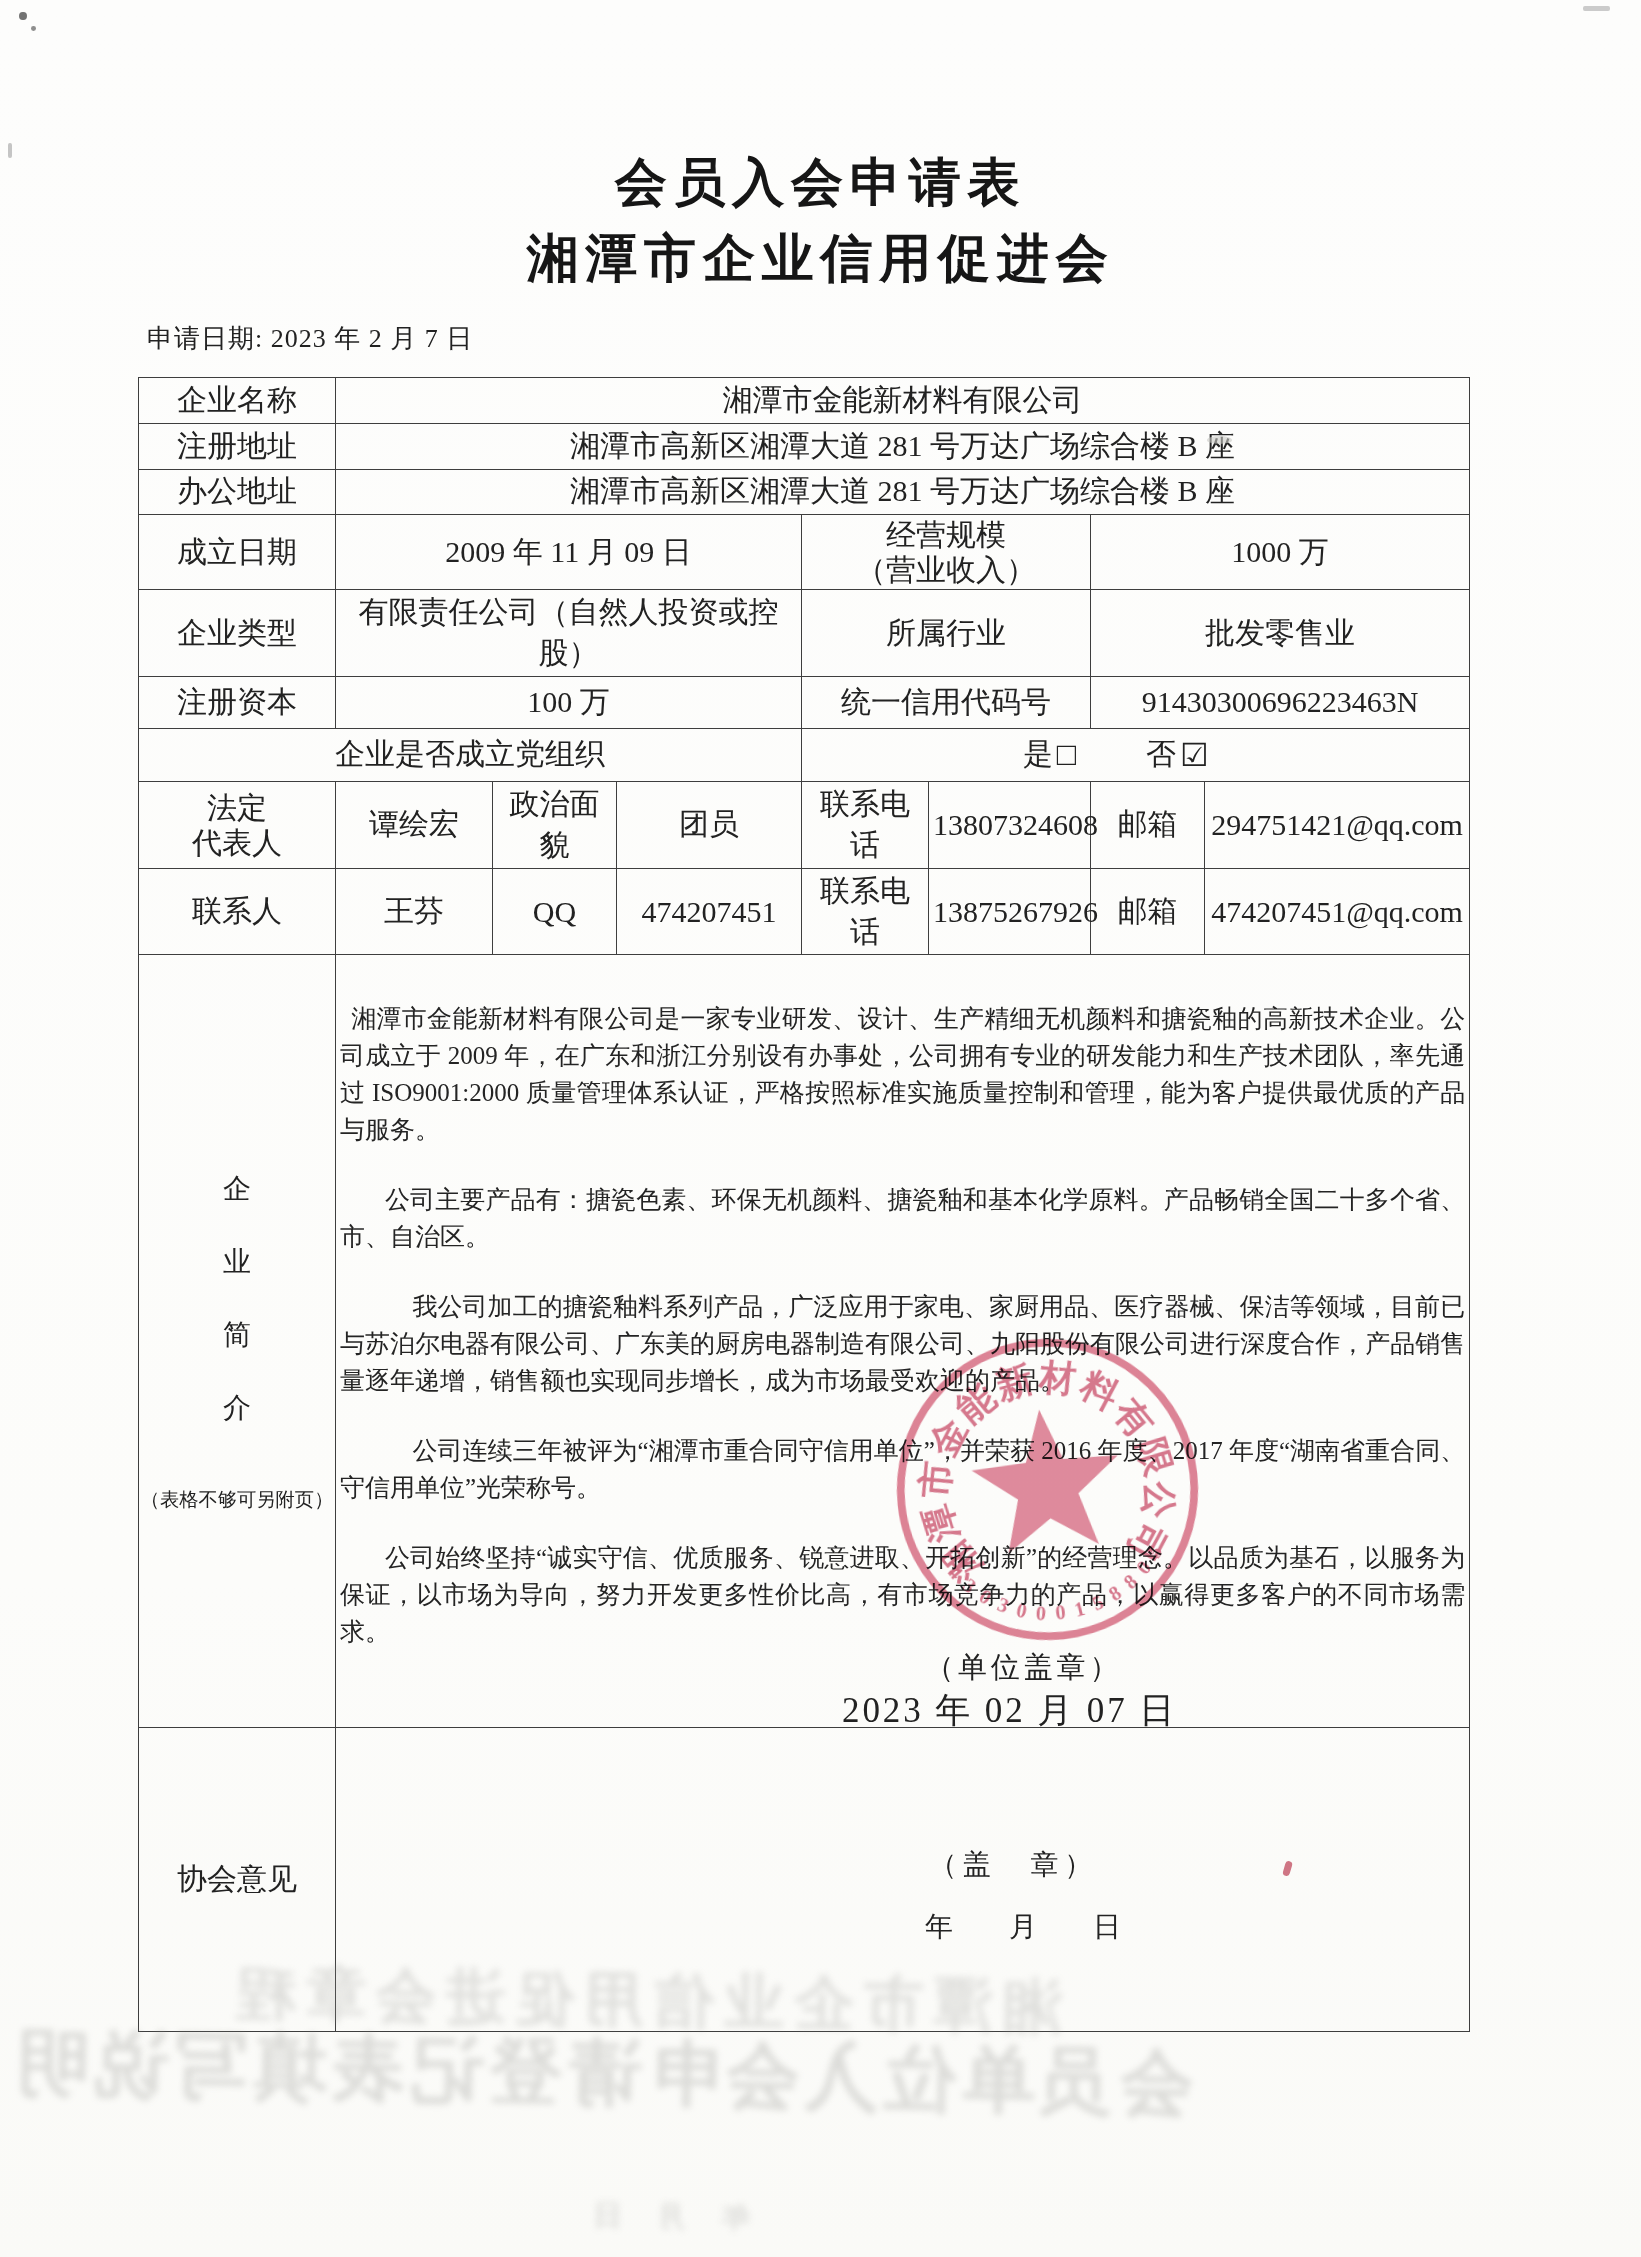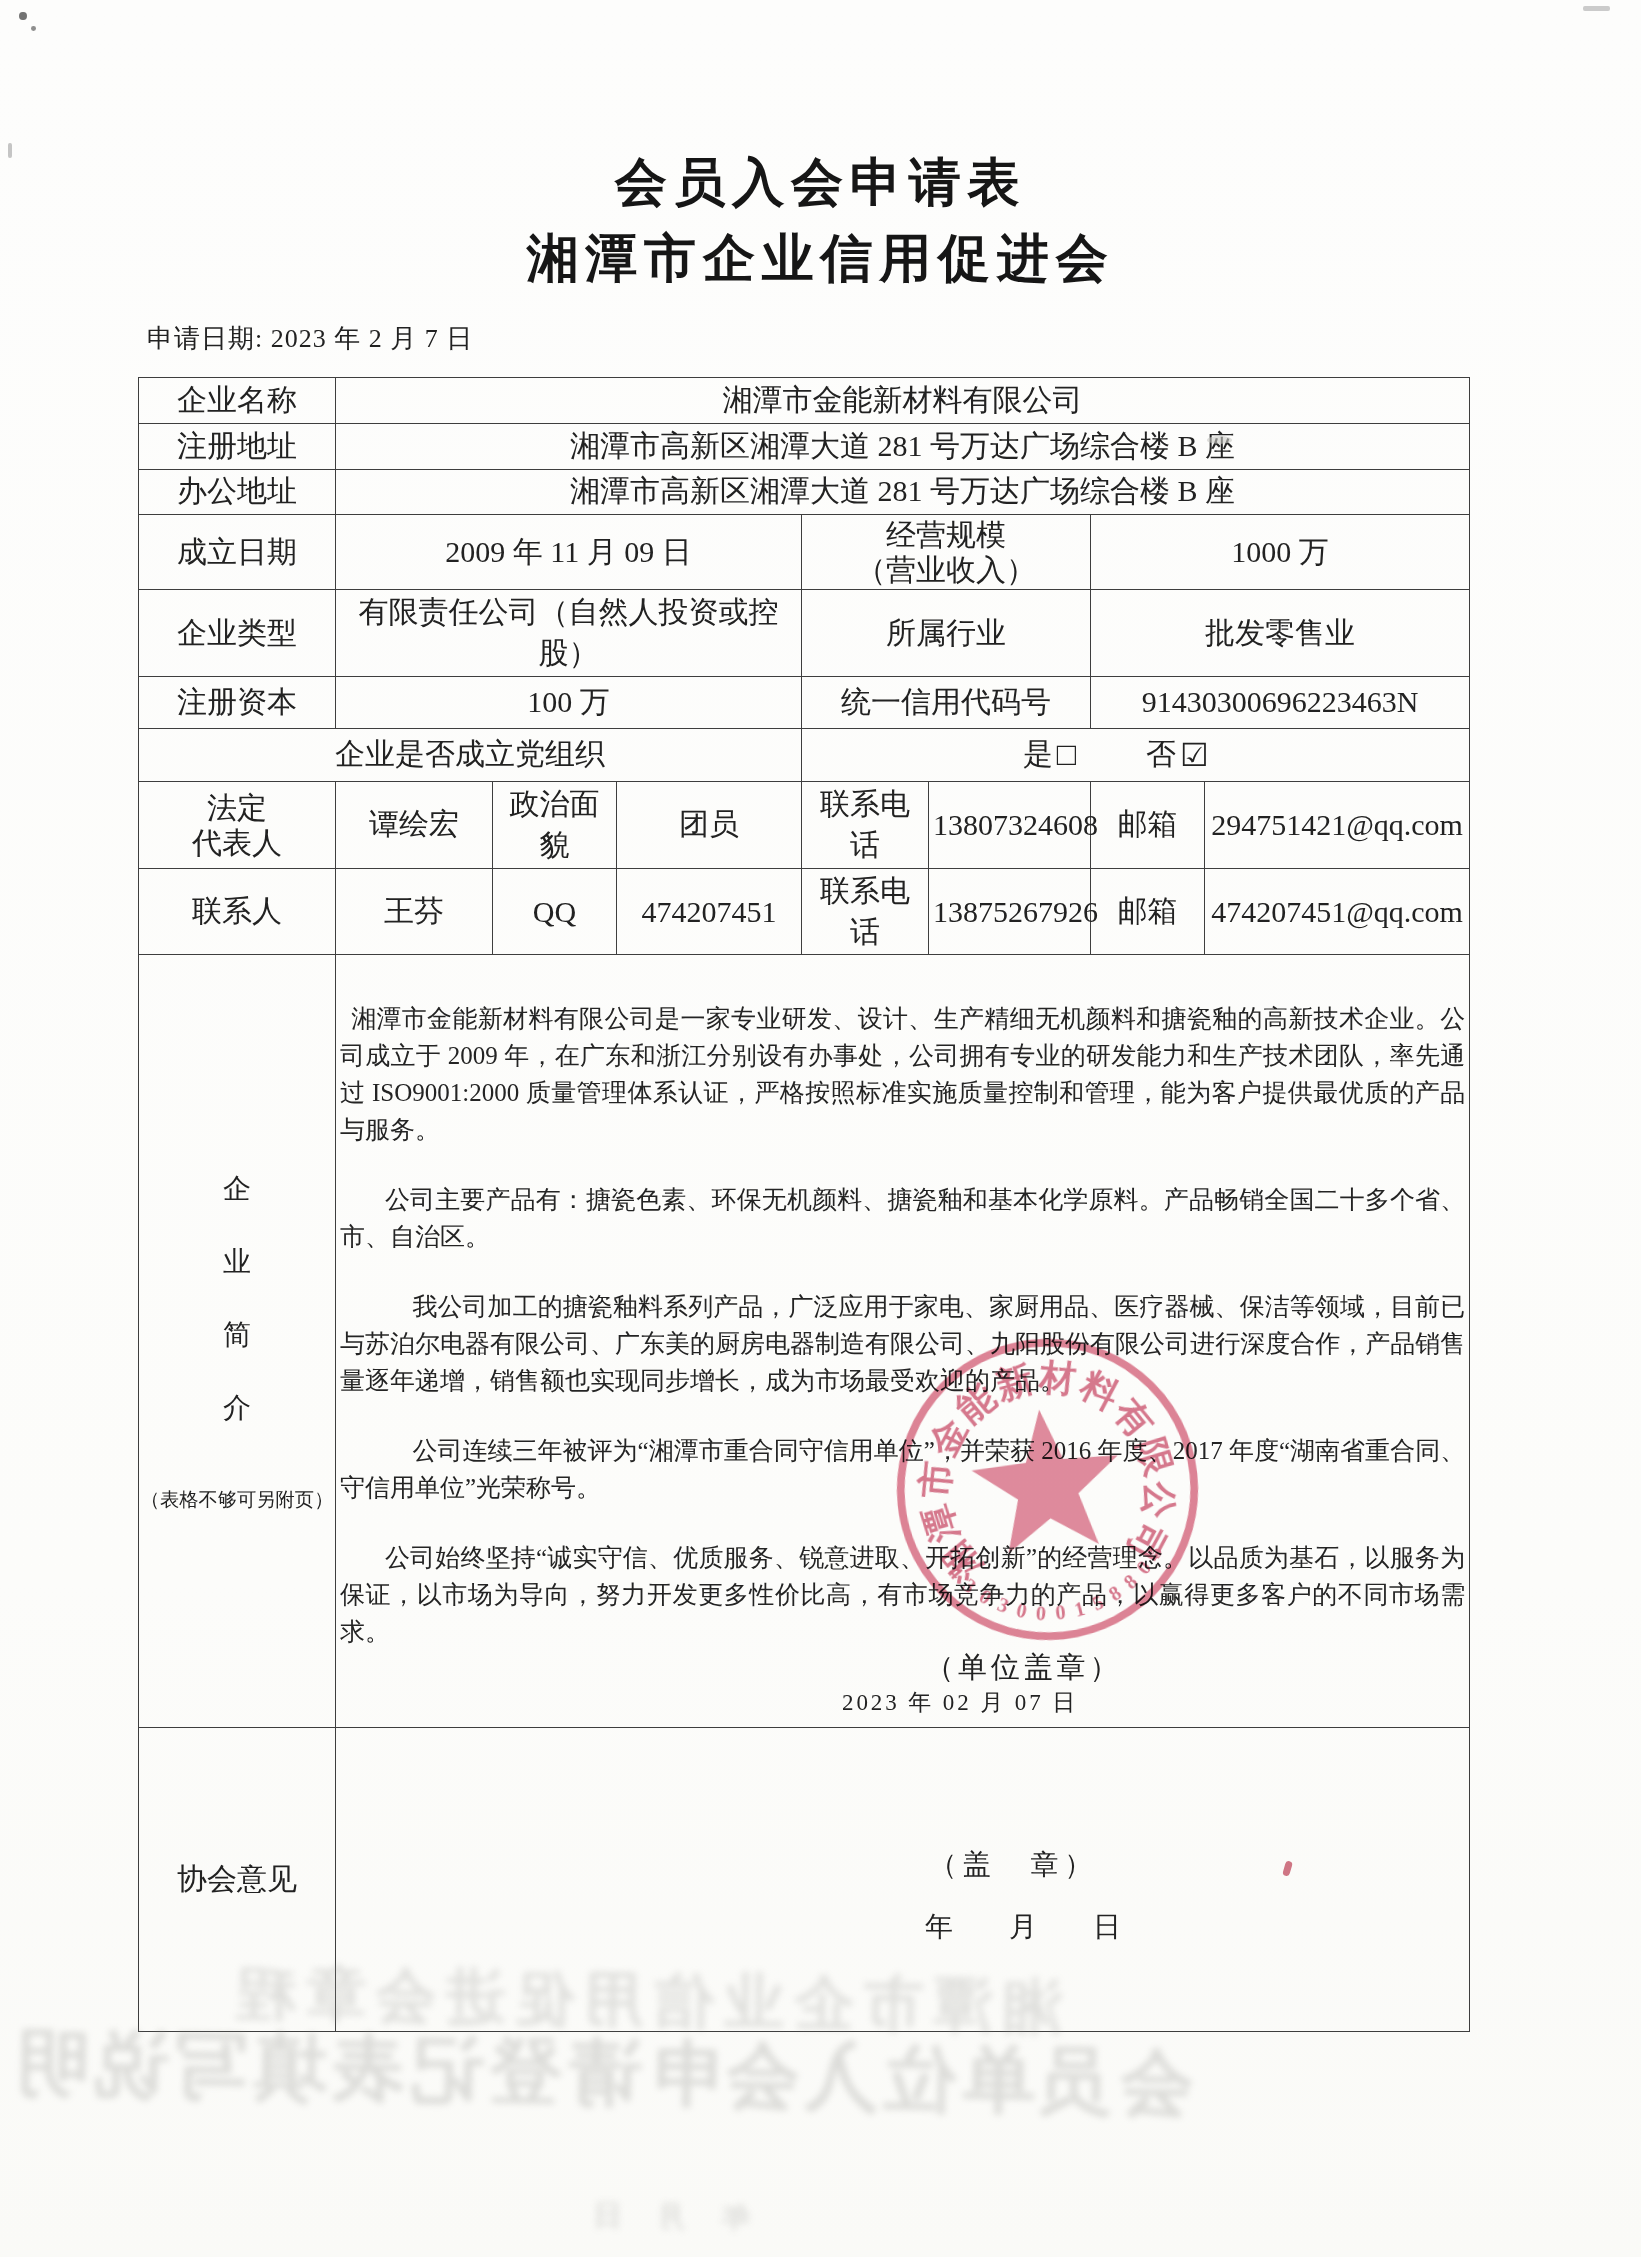--- a/index.html
+++ b/index.html
@@ -40,21 +40,21 @@
   .vlabel { display:flex; flex-direction:column; align-items:center; gap:35px; font-size:28px; }
   .vnote { margin-top:24px; font-size:19.3px; letter-spacing:0px; white-space:nowrap; }
   td.profile-body { position:relative; vertical-align:top; text-align:justify;
                     padding:29px 19.3px 0 9.7px; }
   td.profile-body p { font-size:25px; line-height:37px; margin-bottom:33px;
                       text-align:justify; color:#242424; }
   p.ind-04 { text-indent:0.45em; }
   p.ind-18 { text-indent:1.8em; }
   p.ind-28 { text-indent:2.9em; }
   .seal-caption { position:absolute; left:589px; top:693px; font-size:29px; letter-spacing:3.9px; }
-  .seal-date    { position:absolute; left:506px; top:732px; font-size:23px; letter-spacing:2.9px; }
+  .seal-date    { position:absolute; left:506px; top:732px; font-size:35px; letter-spacing:2.9px; }
 
   
   td.assoc-label { font-size:28px; }
   td.assoc-body { position:relative; vertical-align:top; }
   .assoc-seal { position:absolute; left:593px; top:118px; font-size:28px; letter-spacing:5.8px; }
   .assoc-date { position:absolute; left:589px; top:180px; font-size:28px; }
   .red-tick { position:absolute; left:948px; top:133px; width:6.8px; height:15.4px;
               background:#c04a5e; border-radius:3.9px; transform:rotate(16deg); opacity:.75; }
 
   

